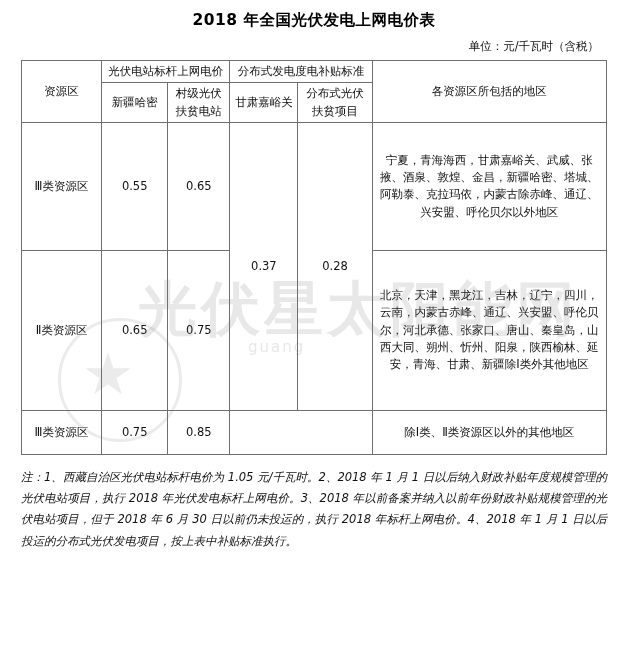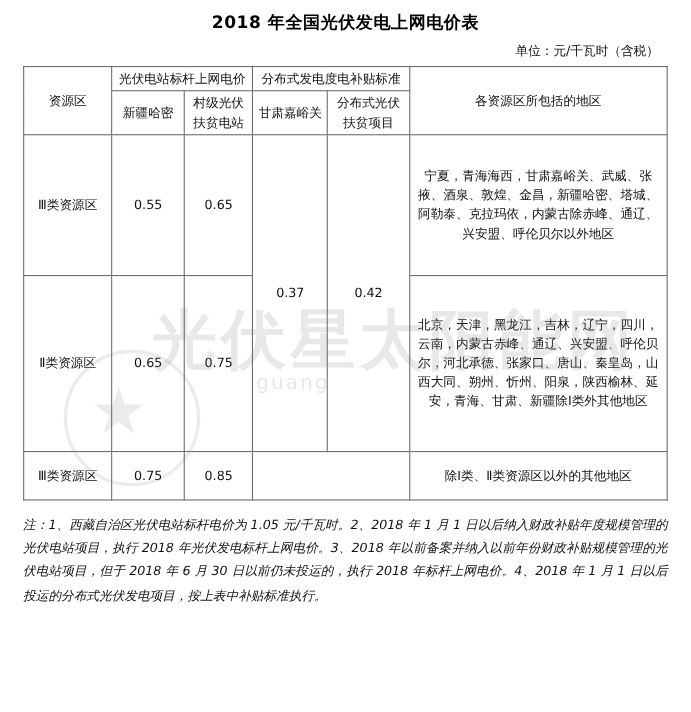--- a/index.html
+++ b/index.html
@@ -98,23 +98,23 @@
     top: 270px;
     font-size: 59px;
     font-weight: bold;
     color: rgba(120,120,120,0.17);
     letter-spacing: 4px;
     white-space: nowrap;
     font-family: Liberation Serif, serif;
   }
   .wm-sub {
     position: absolute;
-    left: 233px;
+    left: 248px;
     top: 338px;
-    font-size: 18px;
+    font-size: 15px;
     color: rgba(120,120,120,0.18);
     letter-spacing: 2px;
     white-space: nowrap;
   }
   .wm-circle {
     position: absolute;
     left: 58px;
     top: 318px;
     width: 118px;
     height: 118px;
@@ -165,21 +165,21 @@
         <td class="hdr">村级光伏扶贫电站</td>
         <td class="hdr">甘肃嘉峪关</td>
         <td class="hdr">分布式光伏扶贫项目</td>
       </tr>
 
       <tr style="height:128px">
         <td class="reg-cell">Ⅲ类资源区</td>
         <td class="num-cell">0.55</td>
         <td class="num-cell">0.65</td>
         <td rowspan="2" class="num-cell">0.37</td>
-        <td rowspan="2" class="num-cell">0.42</td>
+        <td rowspan="2" class="num-cell">0.28</td>
         <td class="area-cell">宁夏，青海海西，甘肃嘉峪关、武威、张掖、酒泉、敦煌、金昌，新疆哈密、塔城、阿勒泰、克拉玛依，内蒙古除赤峰、通辽、兴安盟、呼伦贝尔以外地区</td>
       </tr>
 
       <tr style="height:160px">
         <td class="reg-cell">Ⅱ类资源区</td>
         <td class="num-cell">0.65</td>
         <td class="num-cell">0.75</td>
         <td class="area-cell">北京，天津，黑龙江，吉林，辽宁，四川，云南，内蒙古赤峰、通辽、兴安盟、呼伦贝尔，河北承德、张家口、唐山、秦皇岛，山西大同、朔州、忻州、阳泉，陕西榆林、延安，青海、甘肃、新疆除Ⅰ类外其他地区</td>
       </tr>
 

